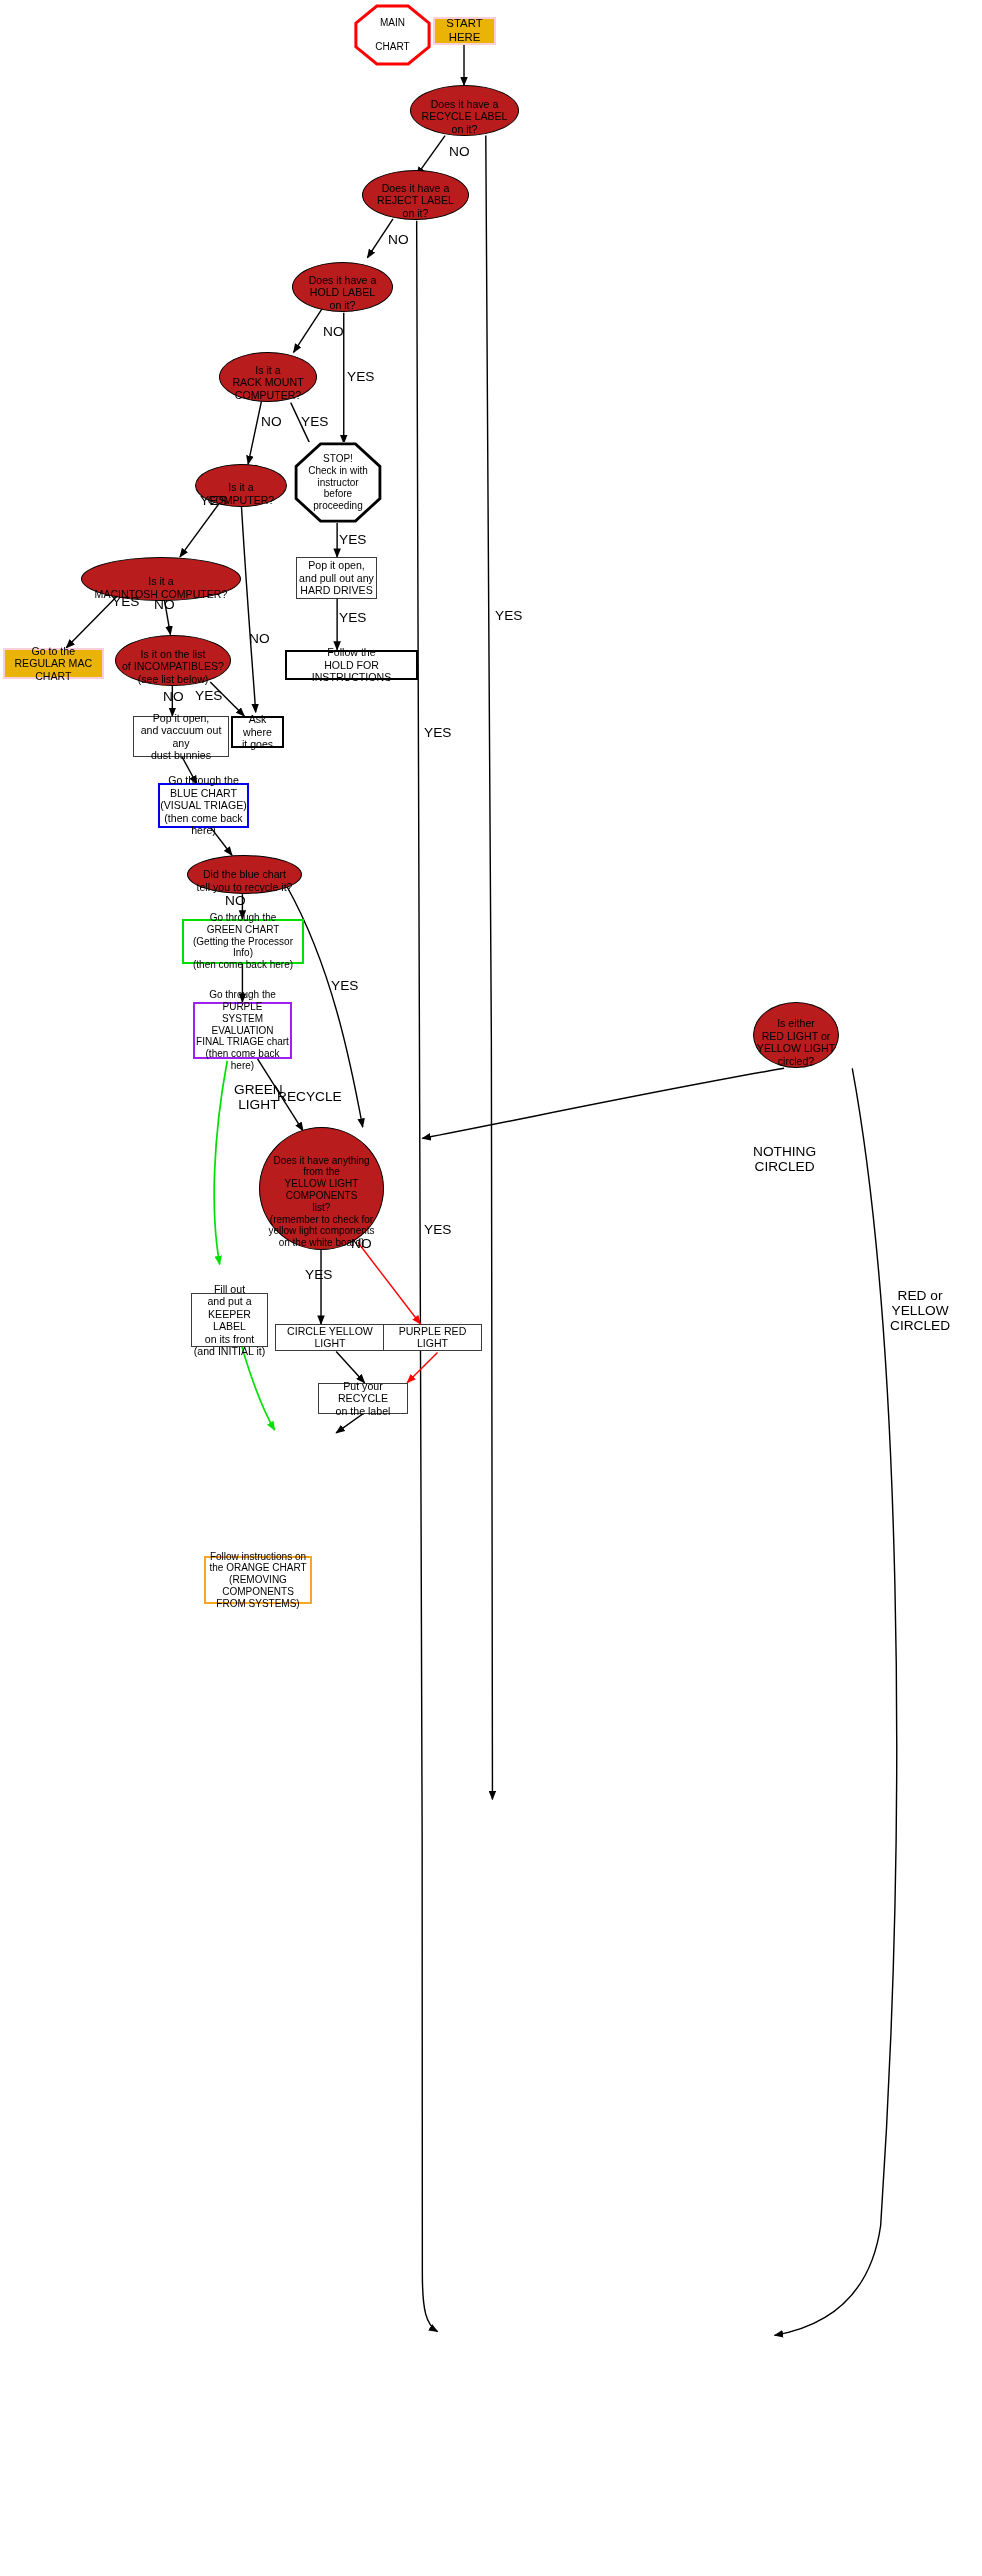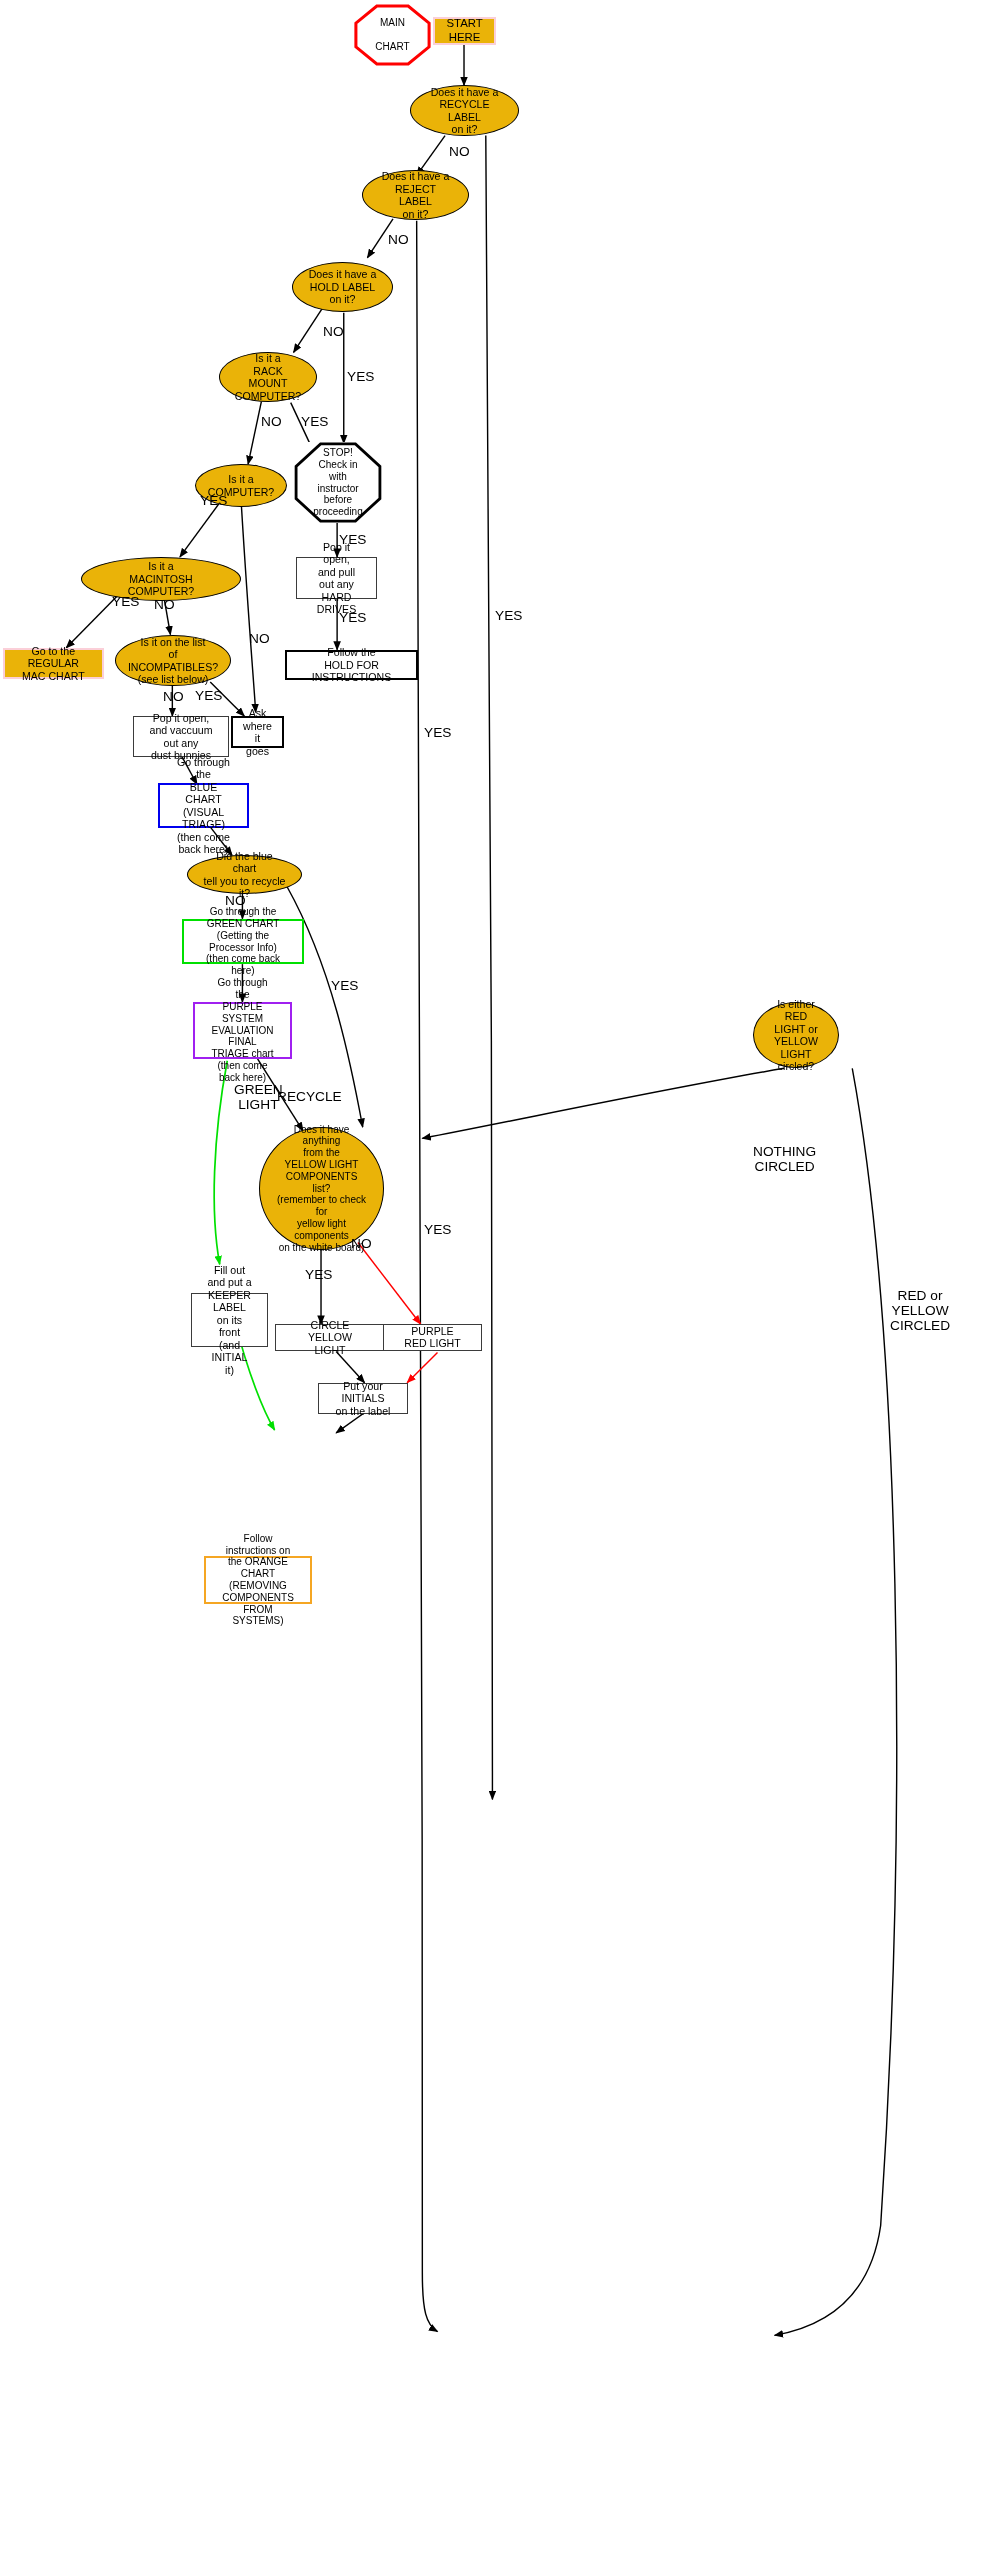--- a/index.html
+++ b/index.html
@@ -1,22 +1,22 @@
 <!DOCTYPE html>
 <html style="font-size:15px"><head>
 <meta charset="utf-8">
 <style>
   html,body{margin:0;padding:0;background:#ffffff;}
   body{font-family:"Liberation Sans","DejaVu Sans",sans-serif;}
   #chart-root{position:relative;width:982px;height:2576px;background:#fff;overflow:hidden;}
   svg#edges{position:absolute;left:0;top:0;width:982px;height:2576px;pointer-events:none;}
   .node{position:absolute;box-sizing:border-box;display:flex;align-items:center;justify-content:center;
         text-align:center;line-height:1.18;color:#000;}
-  .node .txt{display:block;width:100%;padding:0 15px;}
-  .ell{border:1.3px solid #000;border-radius:50%;background:#eab308;}
+  .node .txt{display:block;width:100%;padding:0 0;}
+  .ell{border:1.3px solid #000;border-radius:50%;background:#b91c1c;align-items:flex-end;}
   .rect{border:1.5px solid #3b3b3b;background:#fff;}
   .rect-thick{border:2.3px solid #000;background:#fff;}
   .rect-pink{border:2.8px solid #fbcfd8;background:#eab308;}
   .rect-blue{border:2.8px solid #0000ee;background:#fff;}
   .rect-green{border:2.8px solid #00e000;background:#fff;}
   .rect-purple{border:2.8px solid #a020f0;background:#fff;}
   .rect-orange{border:2.8px solid #f5a623;background:#fff;}
   .octagon{background:#fff;}
   .edgelabel{position:absolute;color:#000;white-space:pre;line-height:1.1;}
   .fs10{font-size:10px;}
@@ -259,21 +259,21 @@
 
   <div class="node rect fs11" style="left:275px;top:1324px;width:110px;height:26.5px;">
     <span class="txt">CIRCLE YELLOW LIGHT</span>
   </div>
 
   <div class="node rect fs11" style="left:383px;top:1324px;width:99px;height:26.5px;">
     <span class="txt">PURPLE RED LIGHT</span>
   </div>
 
   <div class="node rect fs11" style="left:318px;top:1383px;width:90px;height:31px;white-space:pre-line;">
-    <span class="txt">Put your INITIALS
+    <span class="txt">Put your RECYCLE
 on the label</span>
   </div>
 
   <div class="node rect-orange fs10" style="left:204px;top:1508px;width:108px;height:48px;white-space:pre-line;margin-top:48px;">
     <span class="txt">Follow instructions on
 the ORANGE CHART
 (REMOVING COMPONENTS
 FROM SYSTEMS)</span>
   </div>
 

